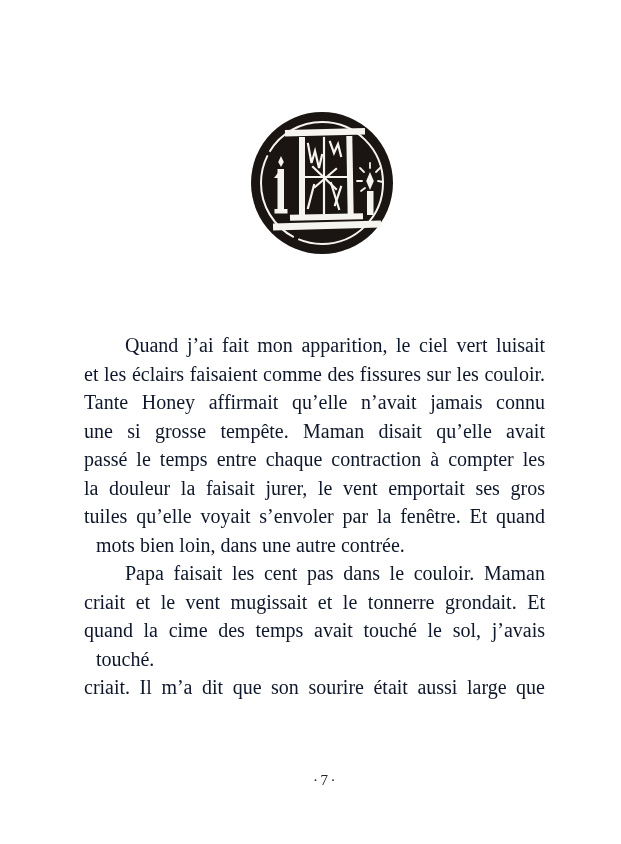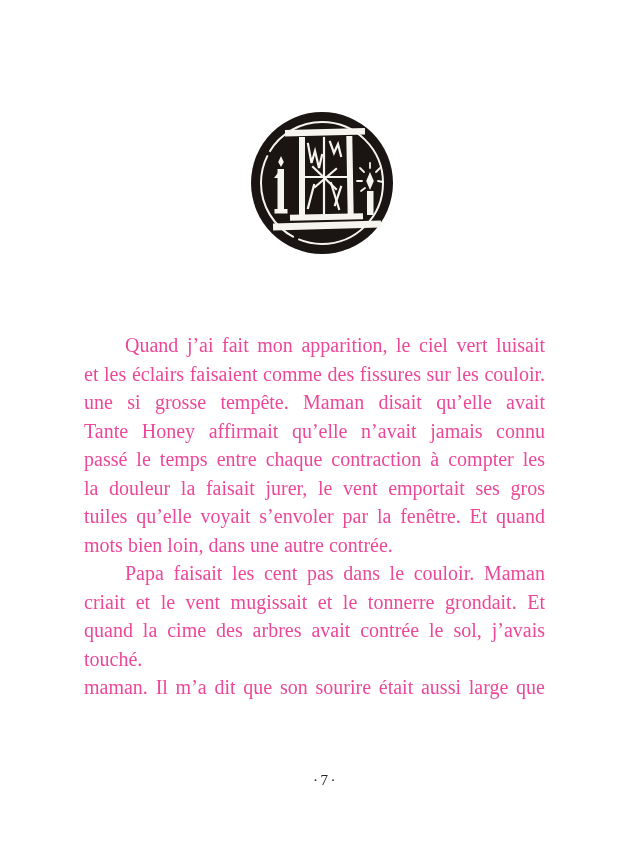--- a/index.html
+++ b/index.html
@@ -22,35 +22,35 @@
     width: 144px;
     height: 144px;
   }
   .emblem svg { display: block; width: 100%; height: 100%; }
 
   .text-block {
     position: absolute;
     left: 84px;
     top: 331px;
     width: 461px;
-    color: #ec4899;
+    color: #0f172a;
     font-size: 20px;
     line-height: 28.5px;
   }
 
   .para { margin: 0; }
 
   .line {
     text-align: justify;
     text-align-last: justify;
     text-justify: inter-word;
     white-space: normal;
   }
   .line.indent { text-indent: 41px; }
-  .line.last { text-align-last: left; }
+  .line.last { text-align-last: left; margin-left: 12px; }
 
   .folio {
     position: absolute;
     top: 772px;
     left: 95px;
     width: 461px;
     text-align: center;
     font-size: 15px;
     letter-spacing: 2.5px;
     color: #242322;
@@ -98,36 +98,36 @@
         <line x1="111" y1="80" x2="115" y2="77"></line>
       </g>
     </svg>
   </div>
 
   <div class="text-block">
 
     <div class="para">
       <div class="line indent">Quand j’ai fait mon apparition, le ciel vert luisait</div>
       <div class="line">et les éclairs faisaient comme des fissures sur les couloir.</div>
+      <div class="line">Tante Honey affirmait qu’elle n’avait jamais connu</div>
       <div class="line">une si grosse tempête. Maman disait qu’elle avait</div>
-      <div class="line">Tante Honey affirmait qu’elle n’avait jamais connu</div>
       <div class="line">passé le temps entre chaque contraction à compter les</div>
       <div class="line">la douleur la faisait jurer, le vent emportait ses gros</div>
       <div class="line">tuiles qu’elle voyait s’envoler par la fenêtre. Et quand</div>
       <div class="line last">mots bien loin, dans une autre contrée.</div>
     </div>
 
     <div class="para">
       <div class="line indent">Papa faisait les cent pas dans le couloir. Maman</div>
       <div class="line">criait et le vent mugissait et le tonnerre grondait. Et</div>
-      <div class="line">quand la cime des arbres avait contrée le sol, j’avais</div>
+      <div class="line">quand la cime des temps avait touché le sol, j’avais</div>
       <div class="line last">touché.</div>
     </div>
 
     <div class="para">
-      <div class="line">maman. Il m’a dit que son sourire était aussi large que</div>
+      <div class="line">criait. Il m’a dit que son sourire était aussi large que</div>
     </div>
 
   </div>
 
   <div class="folio">·7·</div>
 
 </div>
 
 </body></html>

